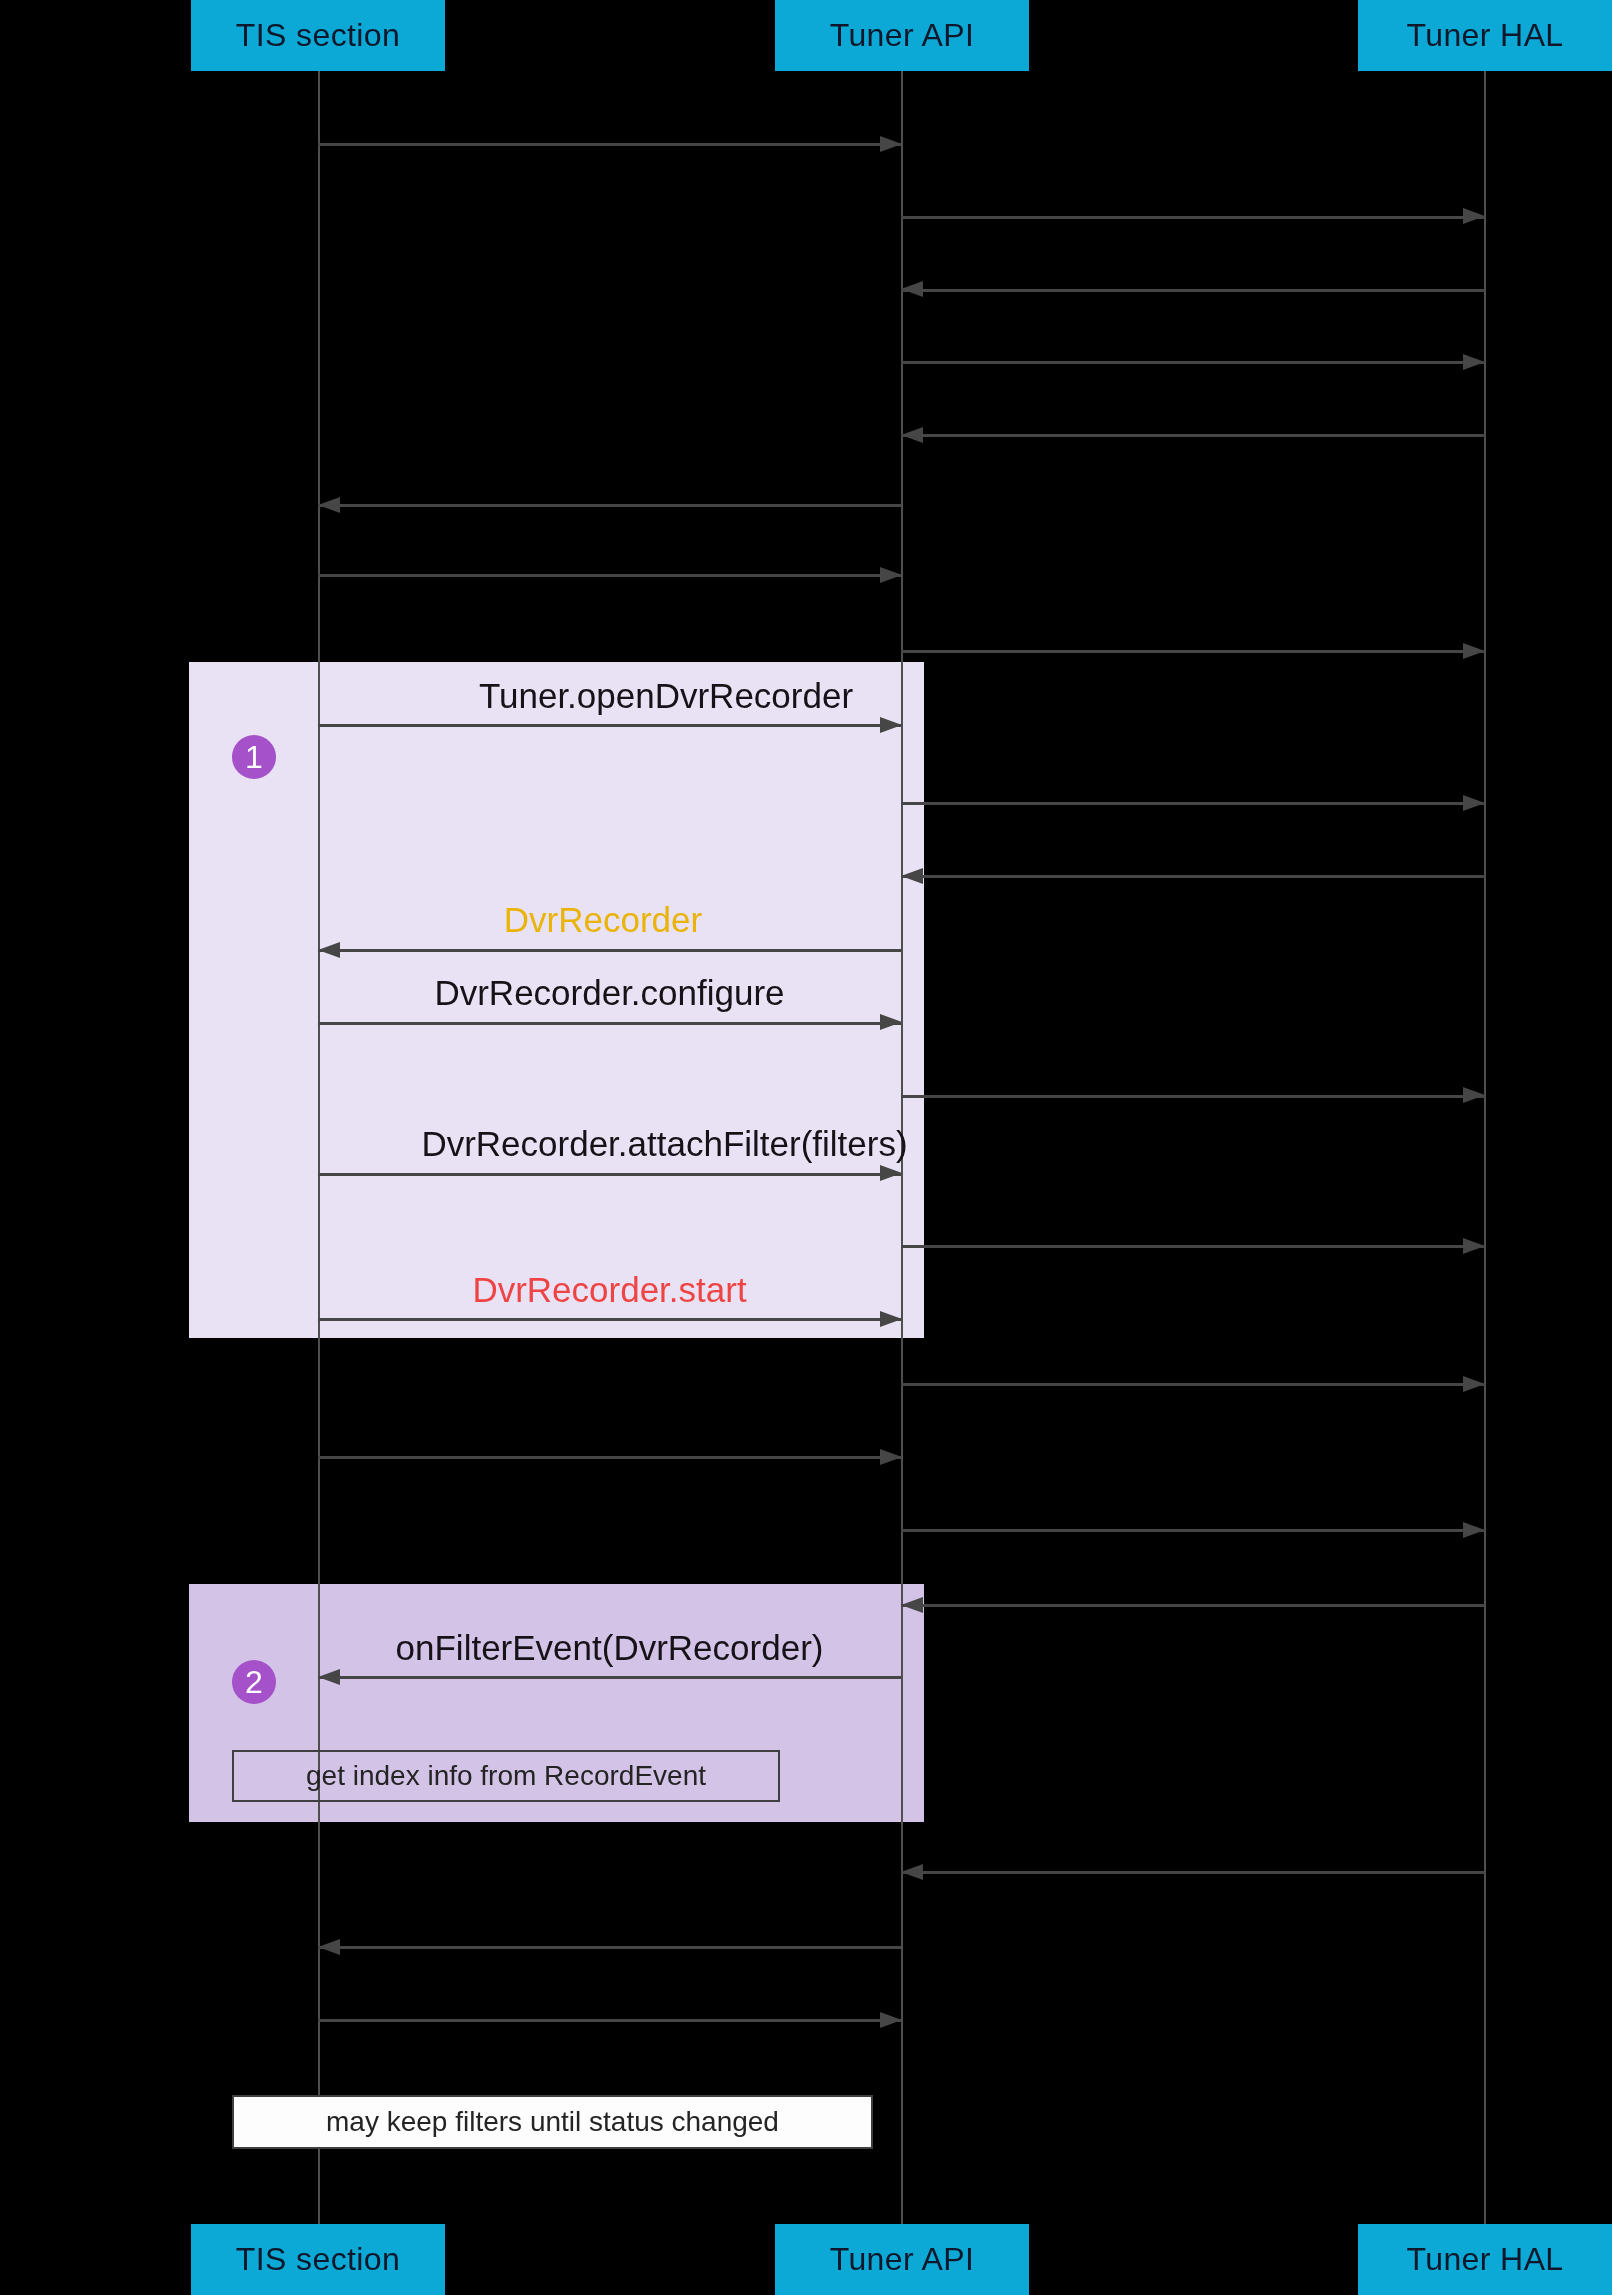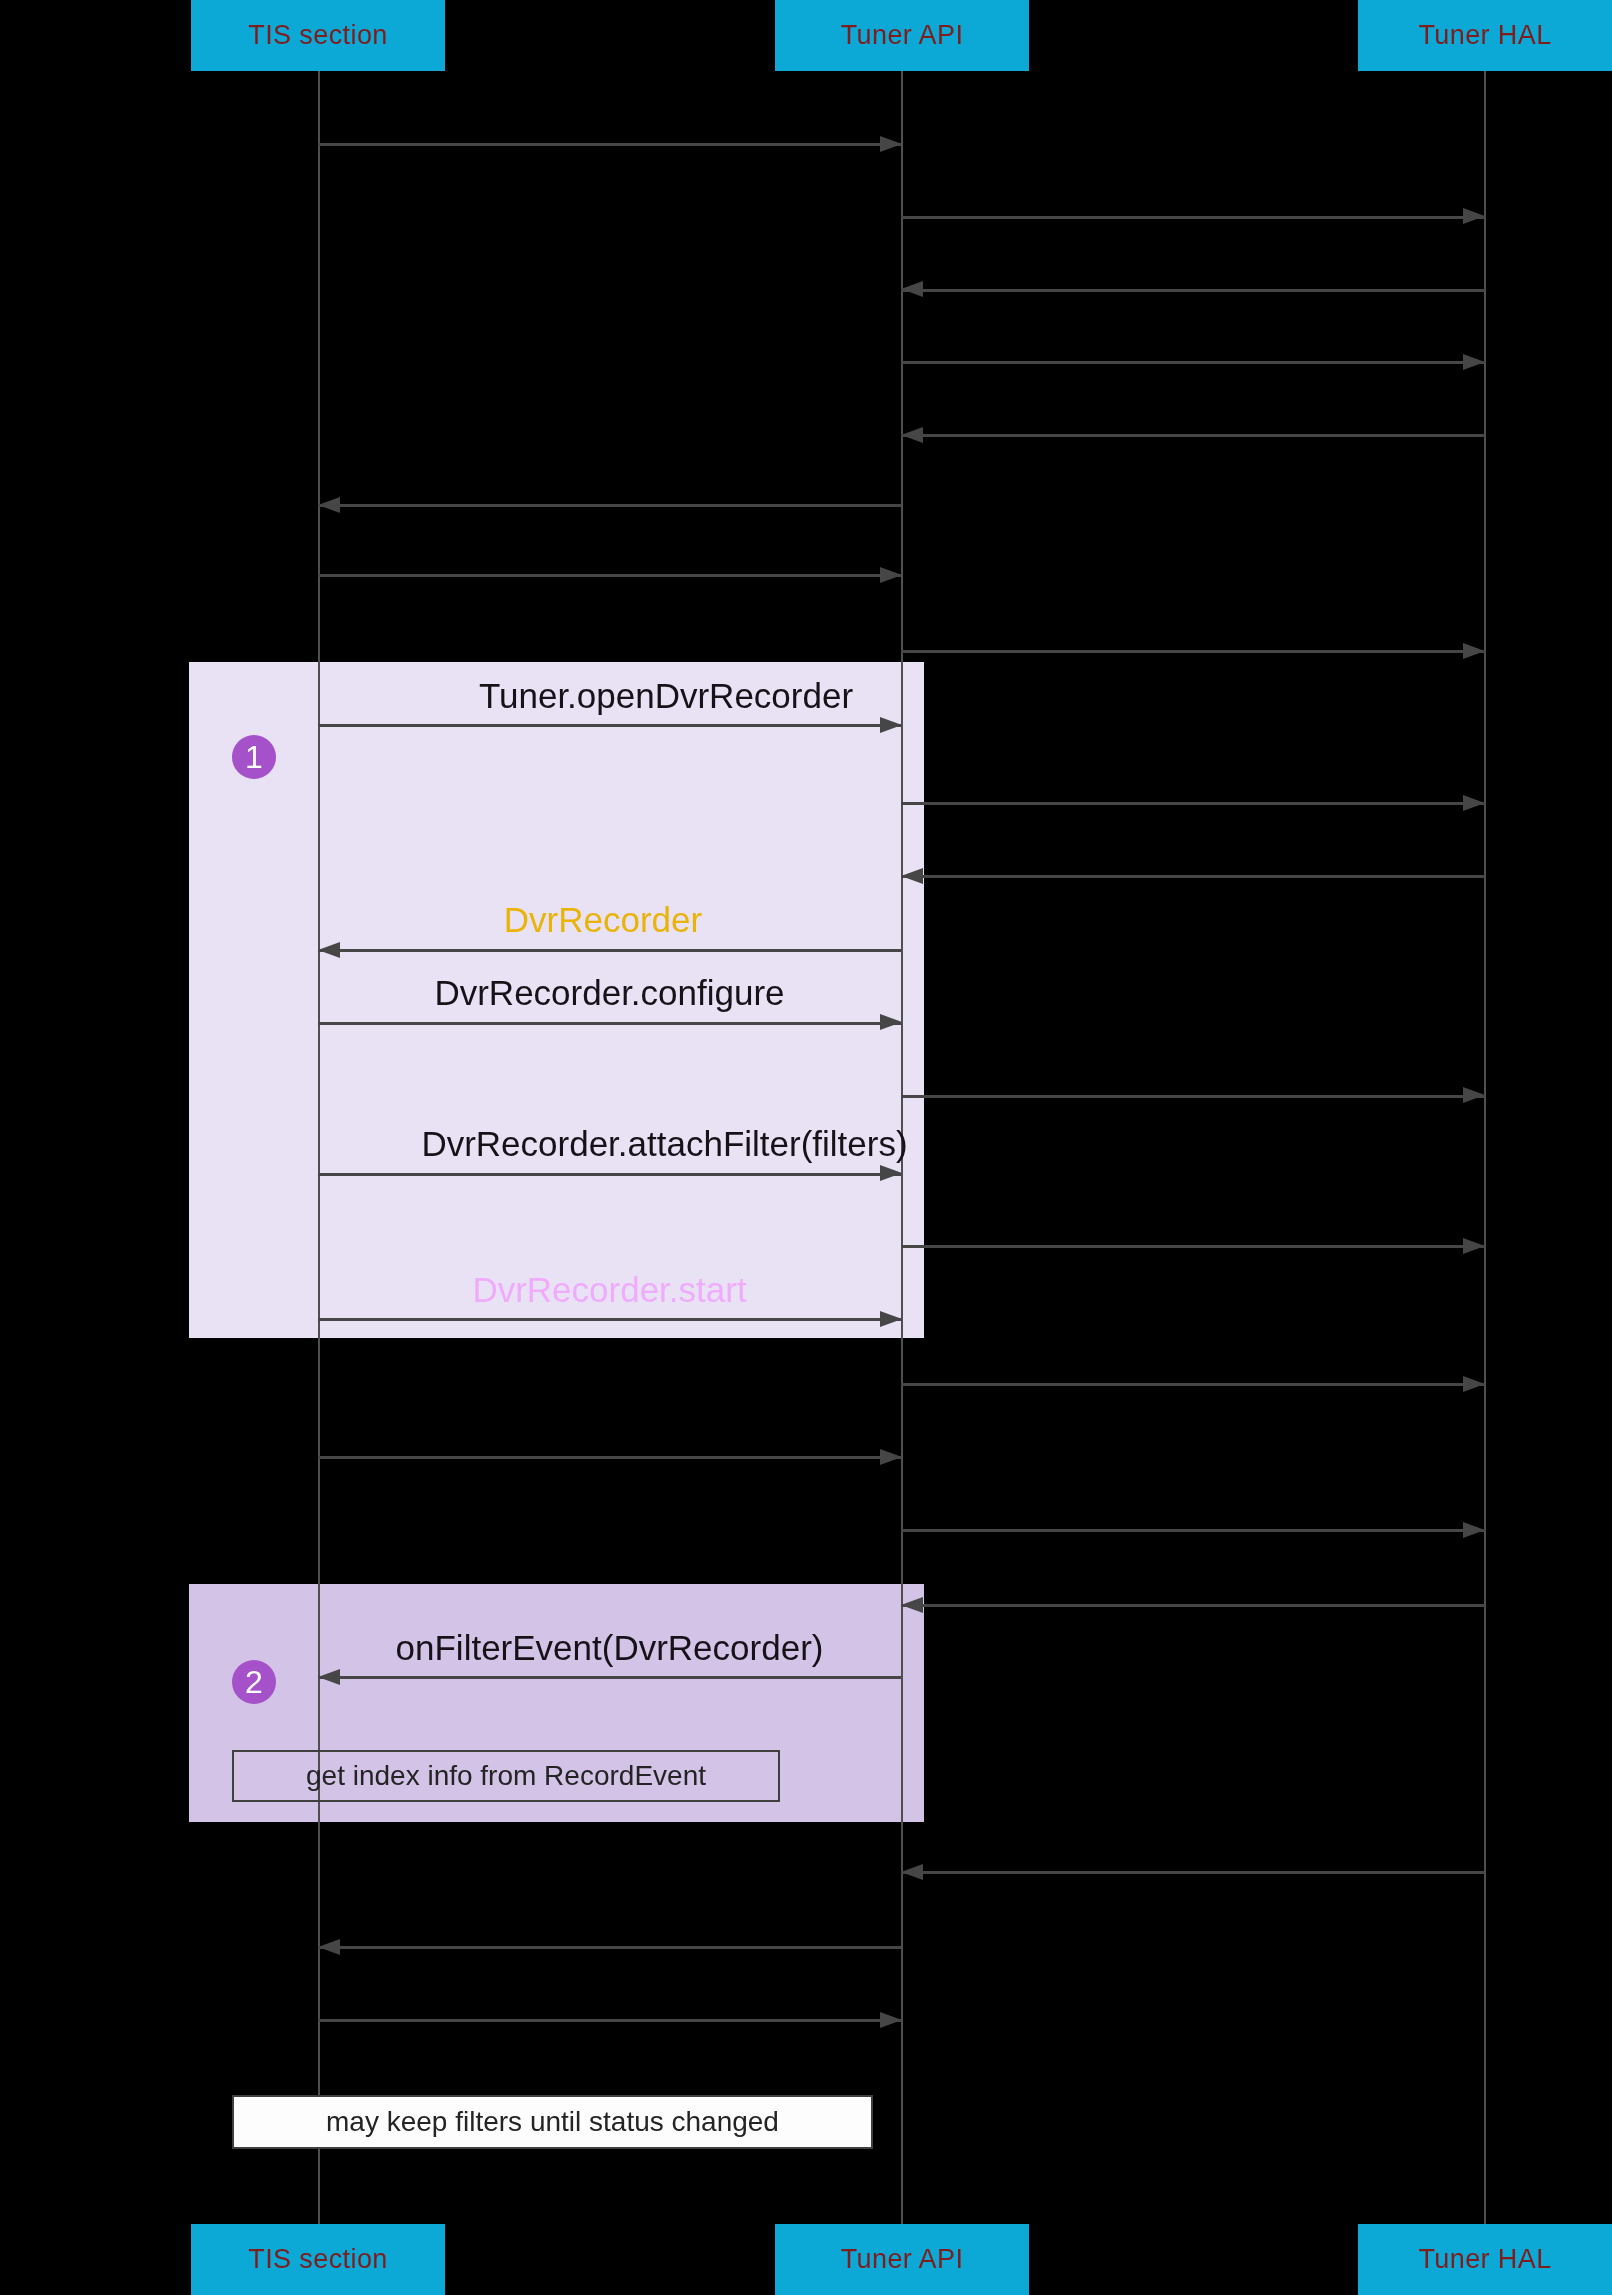--- a/index.html
+++ b/index.html
@@ -4,21 +4,21 @@
 <style>
   html, body { margin: 0; padding: 0; background: #000; }
   .stage {
     position: relative; width: 1613px; height: 2295px;
     background: #000; overflow: hidden;
     font-family: "Liberation Sans", sans-serif;
   }
   .actor-header {
     position: absolute; width: 254px; height: 71px;
     display: flex; align-items: center; justify-content: center;
-    color: #7f1d1d; font-size: 27px; letter-spacing: 0.4px;
+    color: #0f172a; font-size: 32px; letter-spacing: 0.4px;
   }
   .lifeline { position: absolute; width: 2.2px; top: 71px; height: 2153px; }
   .group-box { position: absolute; }
   .badge {
     position: absolute; width: 44px; height: 44px; border-radius: 50%;
     display: flex; align-items: center; justify-content: center;
     color: #ffffff; font-size: 32px;
   }
   .msg-shaft { position: absolute; height: 2.9px; }
   .msg-head { position: absolute; width: 0; height: 0; border-top: 8.7px solid transparent; border-bottom: 8.7px solid transparent; }
@@ -78,21 +78,21 @@
       <div class="msg-label" style="left: 318px; width: 583px; top: 972px; color: rgb(22, 18, 24);">DvrRecorder.configure</div>
       <div class="msg-shaft" style="left: 901px; top: 1095px; width: 584px; background: rgb(70, 70, 70);"></div>
       <div class="msg-head" style="left: 1463px; top: 1087px; border-left: 22px solid rgb(70, 70, 70);"></div>
       <div class="msg-shaft" style="left: 318px; top: 1173px; width: 583px; background: rgb(70, 70, 70);"></div>
       <div class="msg-head" style="left: 880px; top: 1165px; border-left: 22px solid rgb(70, 70, 70);"></div>
       <div class="msg-label" style="left: 318px; width: 693px; top: 1123px; color: rgb(22, 18, 24);">DvrRecorder.attachFilter(filters)</div>
       <div class="msg-shaft" style="left: 901px; top: 1245px; width: 584px; background: rgb(70, 70, 70);"></div>
       <div class="msg-head" style="left: 1463px; top: 1238px; border-left: 22px solid rgb(70, 70, 70);"></div>
       <div class="msg-shaft" style="left: 318px; top: 1318px; width: 583px; background: rgb(70, 70, 70);"></div>
       <div class="msg-head" style="left: 880px; top: 1311px; border-left: 22px solid rgb(70, 70, 70);"></div>
-      <div class="msg-label" style="left: 318px; width: 583px; top: 1269px; color: #f0abfc;">DvrRecorder.start</div>
+      <div class="msg-label" style="left: 318px; width: 583px; top: 1269px; color: #ef4444;">DvrRecorder.start</div>
       <div class="msg-shaft" style="left: 901px; top: 1383px; width: 584px; background: rgb(70, 70, 70);"></div>
       <div class="msg-head" style="left: 1463px; top: 1376px; border-left: 22px solid rgb(70, 70, 70);"></div>
       <div class="msg-shaft" style="left: 318px; top: 1456px; width: 583px; background: rgb(70, 70, 70);"></div>
       <div class="msg-head" style="left: 880px; top: 1449px; border-left: 22px solid rgb(70, 70, 70);"></div>
       <div class="msg-shaft" style="left: 901px; top: 1529px; width: 584px; background: rgb(70, 70, 70);"></div>
       <div class="msg-head" style="left: 1463px; top: 1522px; border-left: 22px solid rgb(70, 70, 70);"></div>
       <div class="msg-shaft" style="left: 901px; top: 1604px; width: 584px; background: rgb(70, 70, 70);"></div>
       <div class="msg-head" style="left: 901px; top: 1597px; border-right: 22px solid rgb(70, 70, 70);"></div>
       <div class="msg-shaft" style="left: 318px; top: 1676px; width: 583px; background: rgb(70, 70, 70);"></div>
       <div class="msg-head" style="left: 318px; top: 1669px; border-right: 22px solid rgb(70, 70, 70);"></div>

